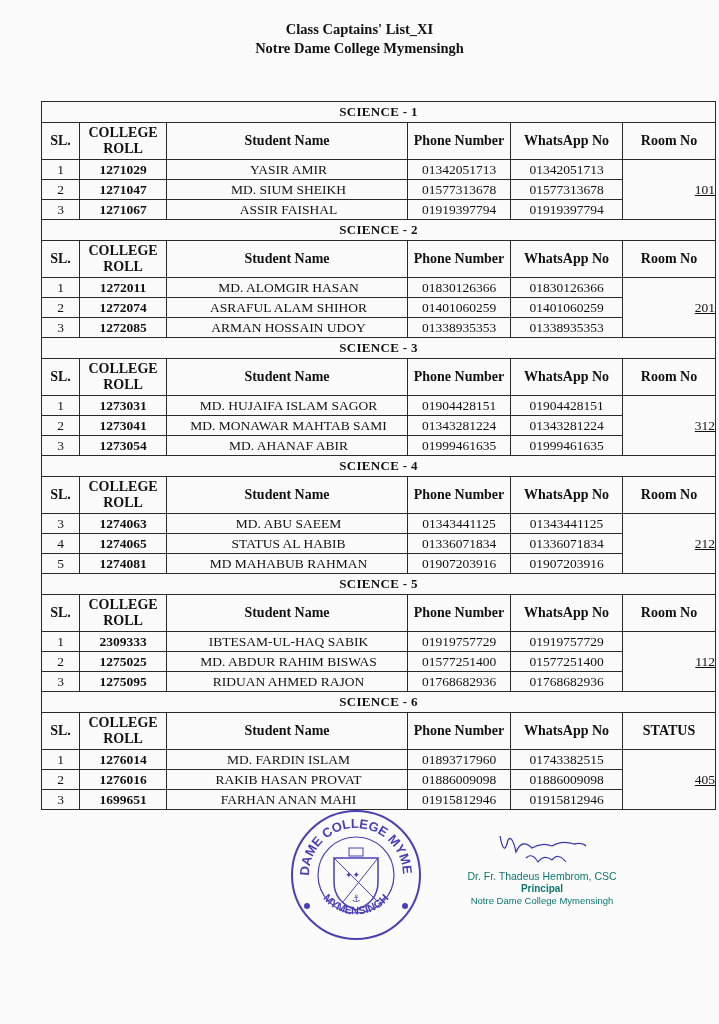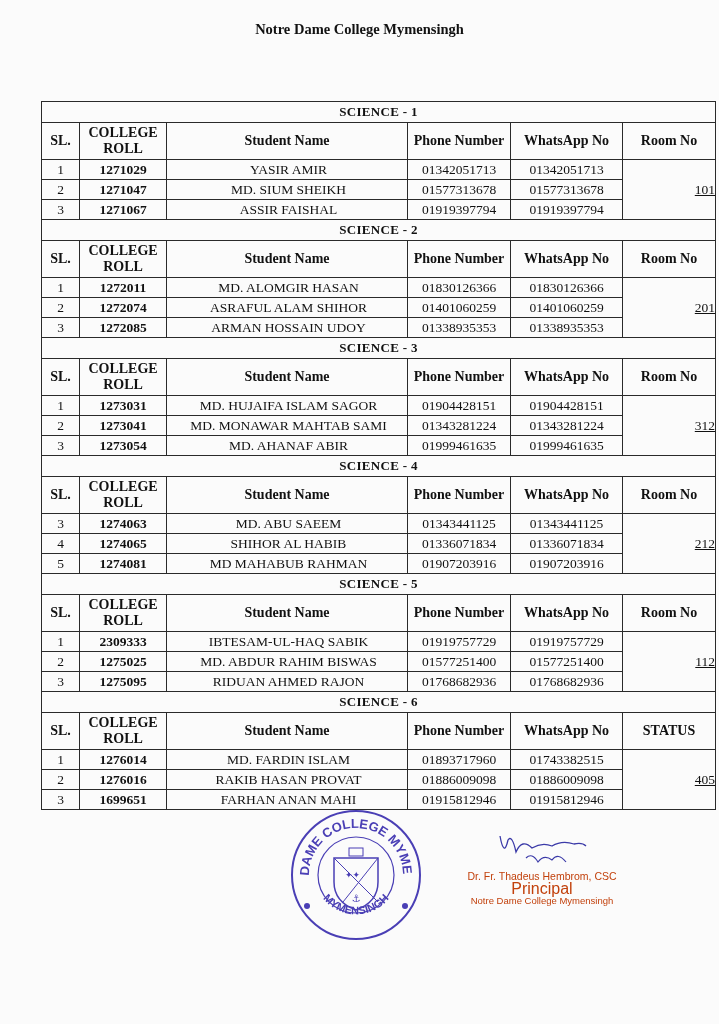--- a/index.html
+++ b/index.html
@@ -12,30 +12,31 @@
   .tbl { position: absolute; left: 41px; top: 101px; width: 674px; border-collapse: collapse; table-layout: fixed; }
   .tbl td, .tbl th { border: 1px solid #2a2a2a; padding: 0; font-size: 13.5px; }
   .tbl .sec th { height: 20px; font-weight: bold; font-size: 13px; letter-spacing: 0.3px; text-align: center; }
   .tbl .hdr th { height: 36px; font-weight: bold; font-size: 14px; line-height: 16px; text-align: center; }
   .tbl .row td { height: 19px; line-height: 19px; }
   .c { text-align: center; }
   .b { font-weight: bold; }
   .name { padding-left: 3px !important; white-space: nowrap; overflow: hidden; text-align: center; }
   .room { text-align: right; vertical-align: middle; text-decoration: underline; }
   .stamp { position: absolute; left: 287px; top: 806px; width: 138px; height: 138px; }
-  .sig { position: absolute; left: 462px; top: 828px; width: 160px; text-align: center; font-family: "Liberation Sans", "DejaVu Sans", sans-serif; color: #c2410c; }
+  .sig { position: absolute; left: 462px; top: 828px; width: 160px; text-align: center; font-family: "Liberation Sans", "DejaVu Sans", sans-serif; color: #0f766e; }
   .sig .scribble { height: 42px; }
   .sig .n { font-size: 10.5px; line-height: 13px; }
-  .sig .t { font-size: 16px; font-weight: normal; line-height: 12px; }
+  .sig .t { font-size: 10px; font-weight: bold; line-height: 12px; }
   .sig .o { font-size: 9.5px; line-height: 12px; }
 </style>
 </head>
 <body>
 
 <div class="header">
+  <div>Class Captains' List_XI</div>
   <div>Notre Dame College Mymensingh</div>
 </div>
 
 <table class="tbl" id="captains-table">
   <colgroup>
     <col style="width:38px">
       <col style="width:87px">
       <col style="width:241px">
     <col style="width:103px">
       <col style="width:112px">
@@ -156,21 +157,21 @@
         <td class="c">3</td>
         <td class="c b">1274063</td>
         <td class="name">MD. ABU SAEEM</td>
         <td class="c">01343441125</td>
         <td class="c">01343441125</td>
         <td class="room" rowspan="3">212</td>
       </tr>
       <tr class="row">
         <td class="c">4</td>
         <td class="c b">1274065</td>
-        <td class="name">SHIHOR AL HABIB</td>
+        <td class="name">STATUS AL HABIB</td>
         <td class="c">01336071834</td>
         <td class="c">01336071834</td>
       </tr>
       <tr class="row">
         <td class="c">5</td>
         <td class="c b">1274081</td>
         <td class="name">MD MAHABUB RAHMAN</td>
         <td class="c">01907203916</td>
         <td class="c">01907203916</td>
       </tr>

